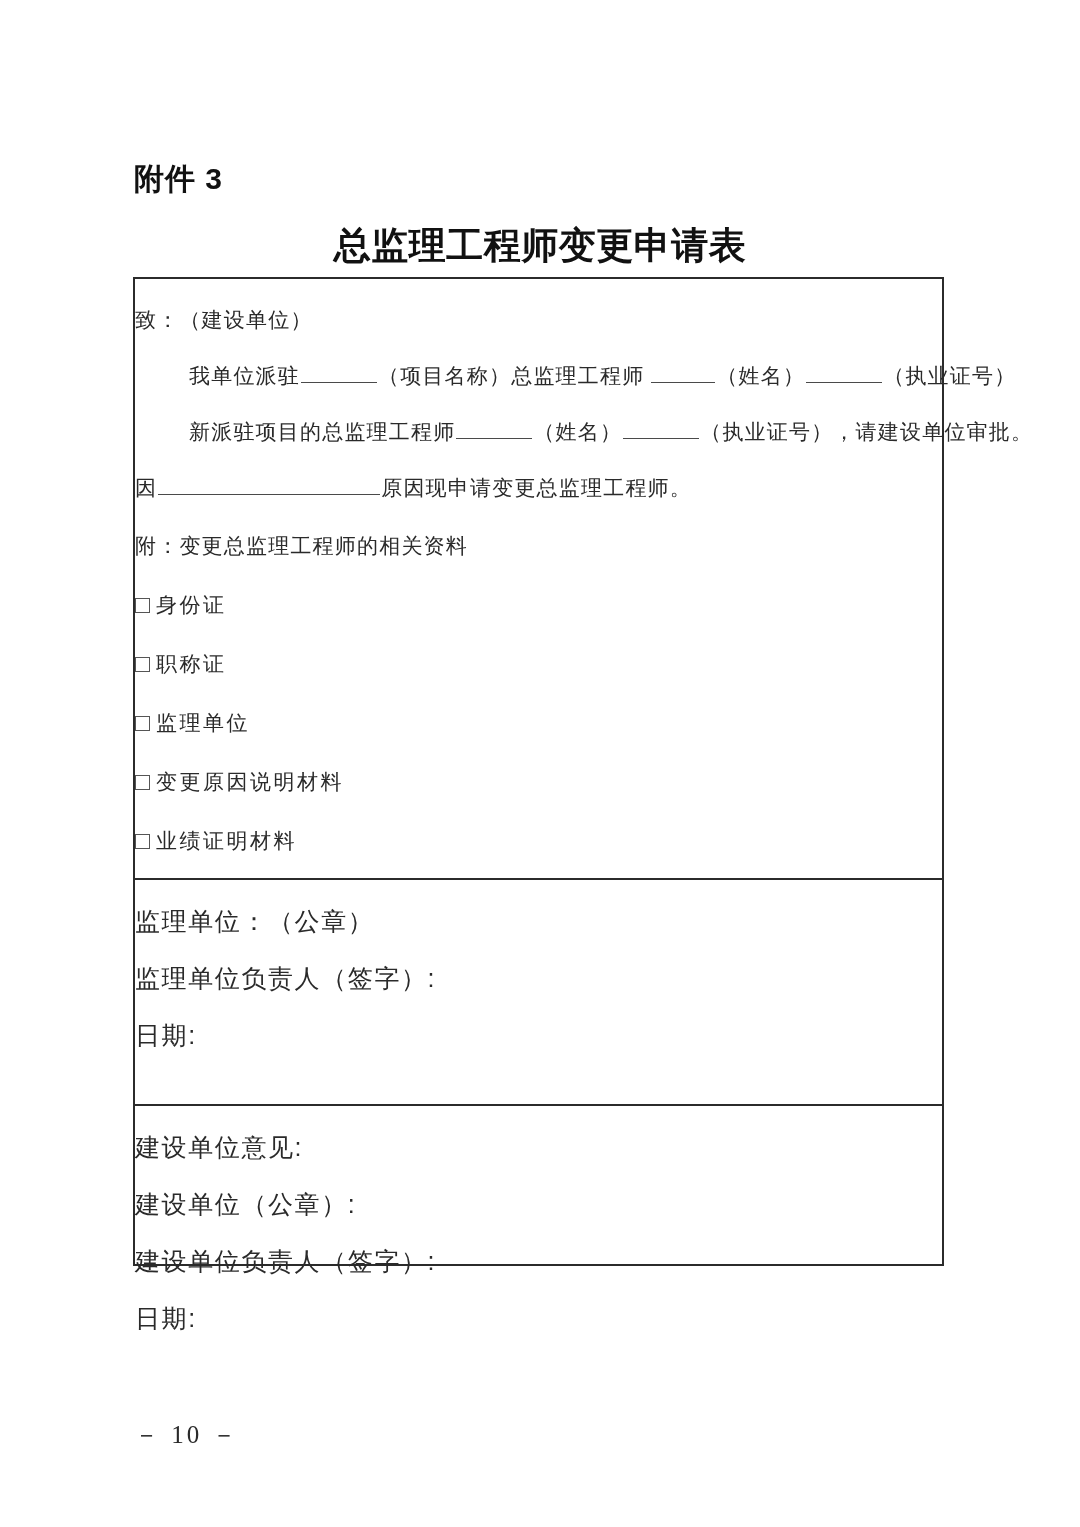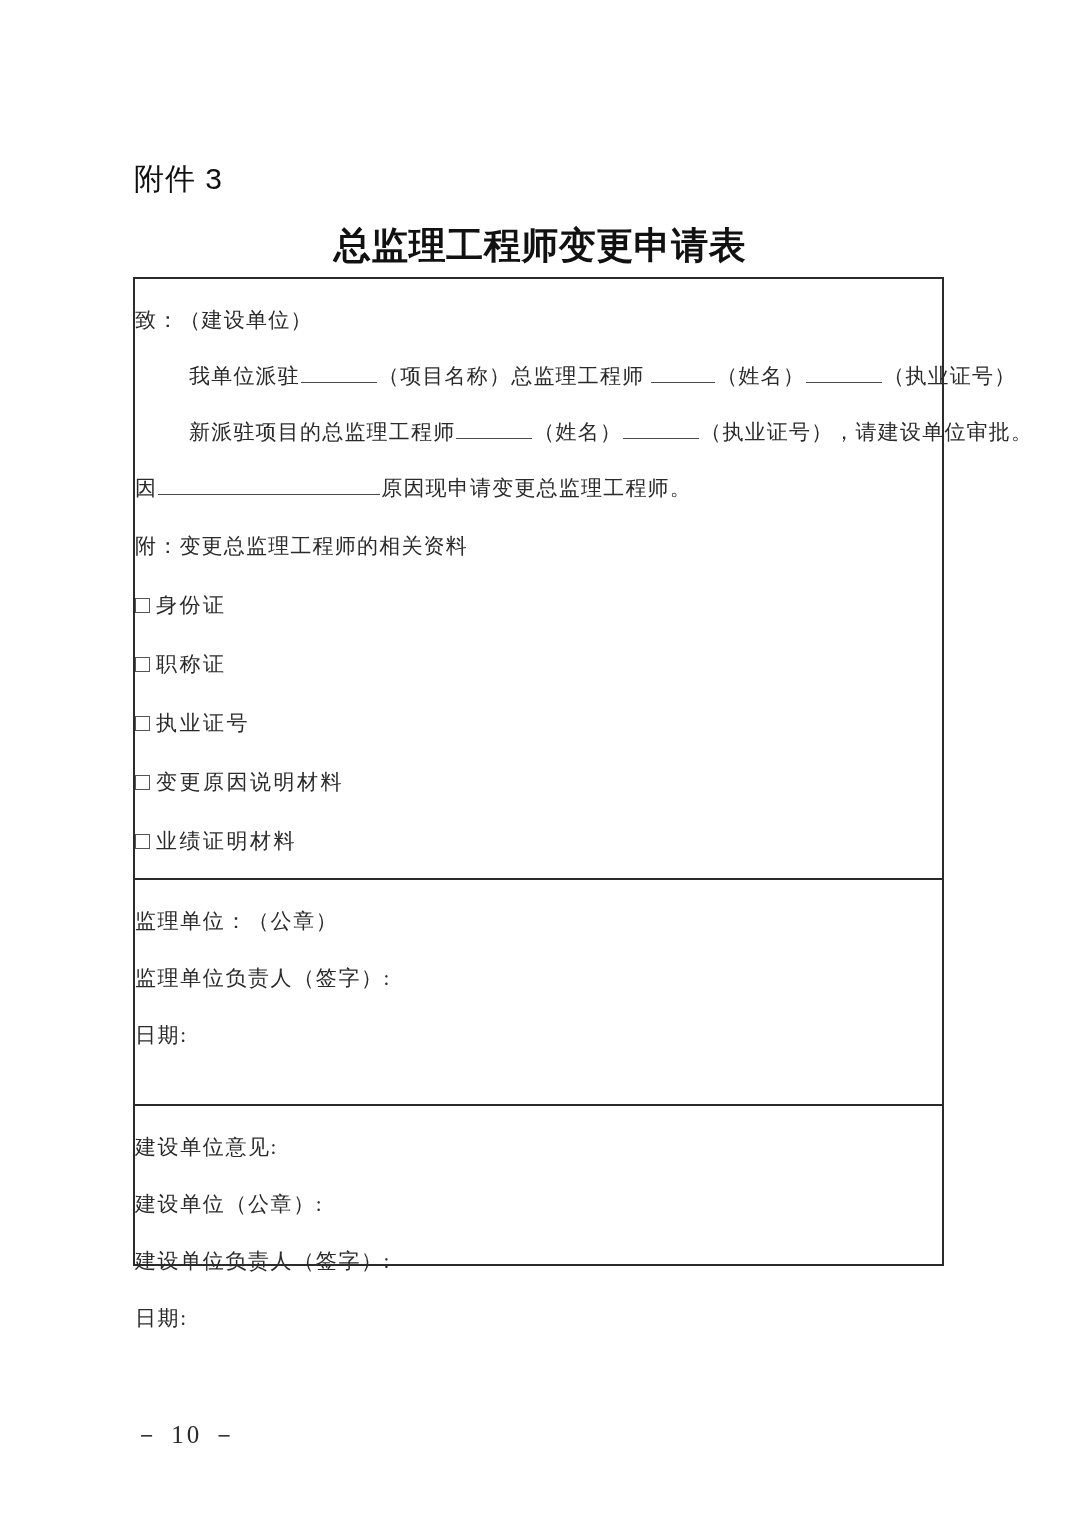--- a/index.html
+++ b/index.html
@@ -22,21 +22,21 @@
     background: #fff;
   }
 
   
   .attachment-label {
     position: absolute;
     left: 134px;
     top: 159px;
     font-family: "Liberation Sans", "DejaVu Sans", sans-serif;
     font-size: 30px;
-    font-weight: 400;
+    font-weight: 700;
     letter-spacing: 1px;
     color: #111;
     white-space: nowrap;
   }
 
   .doc-title {
     position: absolute;
     left: 0;
     right: 0;
     top: 221px;
@@ -120,22 +120,22 @@
     display: inline-block;
     width: 15px;
     height: 15px;
     border: 1.4px solid #555;
     box-sizing: border-box;
     margin-right: 6px;
     vertical-align: -1px;
   }
 
   .sig-row {
-    font-family: Liberation Serif, serif;
-    font-size: 21px;
+    font-family: Liberation Sans, sans-serif;
+    font-size: 25px;
     line-height: 30px;
     letter-spacing: 1.6px;
     color: #2a2a2a;
     white-space: nowrap;
   }
   .sig-gap { margin-top: 27px; }
 
   
   .page-footer {
     position: absolute;
@@ -178,21 +178,21 @@
 
       <div class="check-row pad gap-item">
         <span class="checkbox-glyph"></span><span>身份证</span>
       </div>
 
       <div class="check-row pad gap-item">
         <span class="checkbox-glyph"></span><span>职称证</span>
       </div>
 
       <div class="check-row pad gap-item">
-        <span class="checkbox-glyph"></span><span>执业证号</span>
+        <span class="checkbox-glyph"></span><span>监理单位</span>
       </div>
 
       <div class="check-row pad gap-item">
         <span class="checkbox-glyph"></span><span>变更原因说明材料</span>
       </div>
 
       <div class="check-row pad gap-item">
         <span class="checkbox-glyph"></span><span>业绩证明材料</span>
       </div>
 

